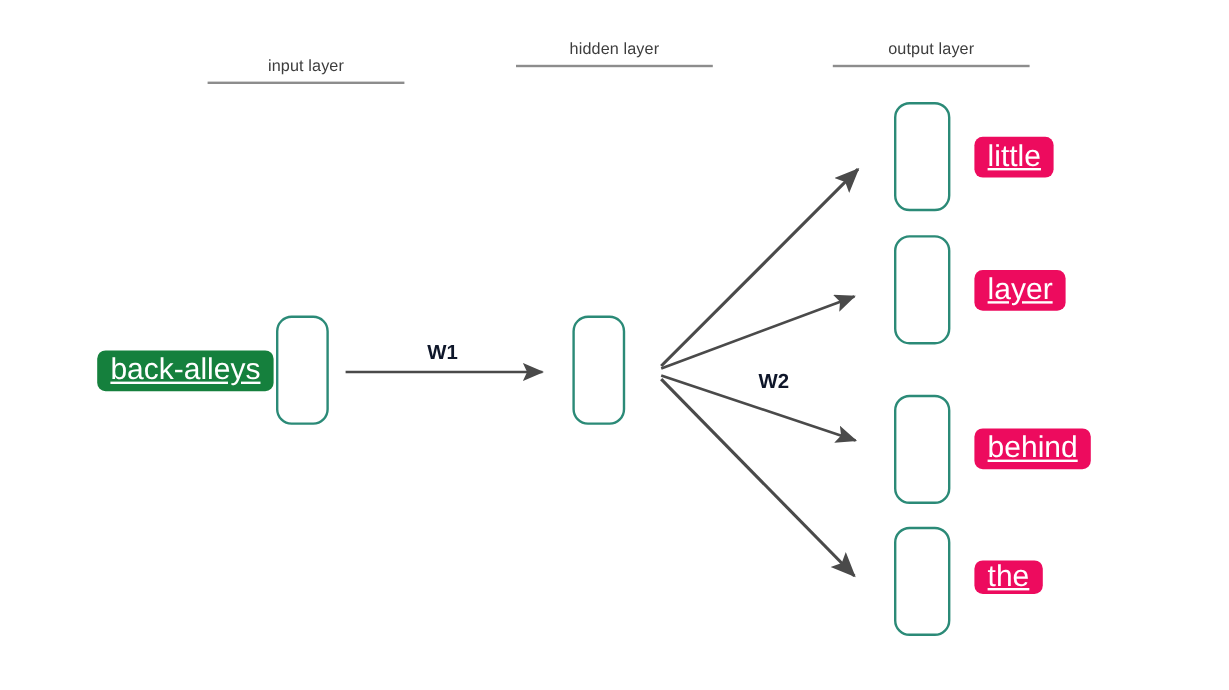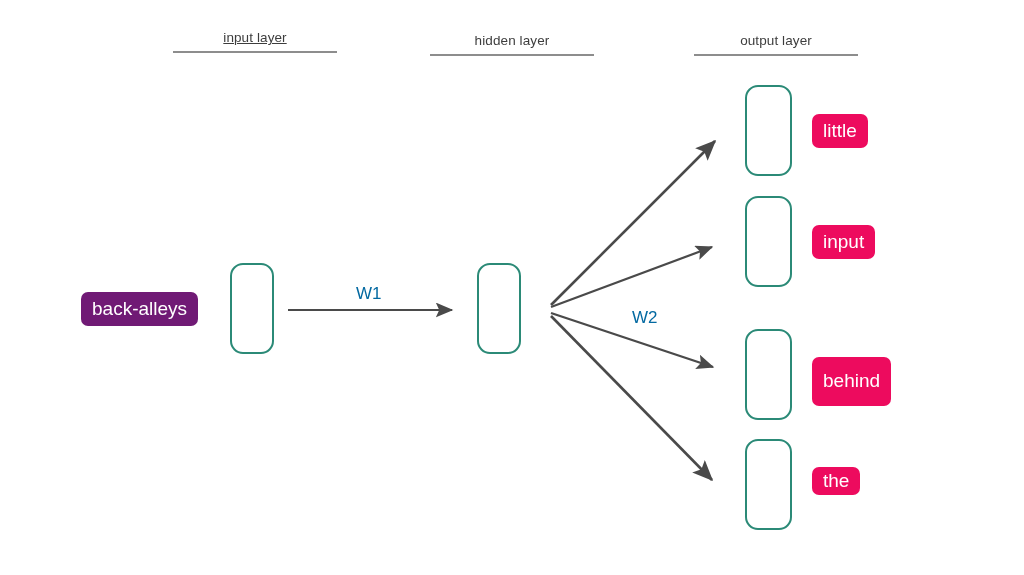--- a/index.html
+++ b/index.html
@@ -26,56 +26,58 @@
     white-space: nowrap;
   }
   .layer-head .caption { display: block; line-height: 16px; }
   .layer-head .rule {
     display: block;
     height: 1.6px;
     background: #8d8d8d;
     margin-top: 5px;
     width: 100%;
   }
-  #head-input  { left: 173px; top: 30px; width: 164px; text-decoration: underline; }
+  #head-input  { left: 173px; top: 47px; width: 164px; }
   #head-hidden { left: 430px; top: 33px; width: 164px; }
   #head-output { left: 694px; top: 33px; width: 164px; }
 
   
   .node {
     position: absolute;
     border: 2.6px solid #2b8a77;
     border-radius: 13px;
     background: #ffffff;
     box-sizing: border-box;
   }
 
   
   .chip {
     position: absolute;
     display: flex;
     align-items: center;
     justify-content: center;
     color: #ffffff;
-    font-size: 19px;
+    font-size: 25px;
     border-radius: 7px;
     padding: 3px 11px 5px 11px;
     box-sizing: border-box;
     white-space: nowrap;
     line-height: 1;
+    text-decoration: underline;
   }
-  .chip-in  { background: #701a75; }
+  .chip-in  { background: #15803d; }
   .chip-out { background: #ed0b5e; }
 
   
   .wlabel {
     position: absolute;
-    color: #0369a1;
+    color: #0f172a;
     font-size: 17px;
     white-space: nowrap;
+    font-weight: bold;
   }
 
   
   #edges {
     position: absolute;
     left: 0; top: 0;
     width: 1024px; height: 575px;
   }
 </style>
 </head>
@@ -126,21 +128,21 @@
 
   <div class="chip chip-in" style="left:81px; top:292px; height:34px;">back-alleys</div>
   <div class="node" style="left:230px; top:263px; width:44px; height:91px;"></div>
 
   <div class="node" style="left:477px; top:263px; width:44px; height:91px;"></div>
 
   <div class="node" style="left:745px; top:85px; width:47px; height:91px;"></div>
   <div class="chip chip-out" style="left:812px; top:114px; height:34px;">little</div>
 
   <div class="node" style="left:745px; top:196px; width:47px; height:91px;"></div>
-  <div class="chip chip-out" style="left:812px; top:225px; height:34px;">input</div>
+  <div class="chip chip-out" style="left:812px; top:225px; height:34px;">layer</div>
 
   <div class="node" style="left:745px; top:329px; width:47px; height:91px;"></div>
-  <div class="chip chip-out" style="left:812px; top:357px; height:49px;">behind</div>
+  <div class="chip chip-out" style="left:812px; top:357px; height:34px;">behind</div>
 
   <div class="node" style="left:745px; top:439px; width:47px; height:91px;"></div>
   <div class="chip chip-out" style="left:812px; top:467px; height:28px;">the</div>
 
 </div>
 
 </body></html>

